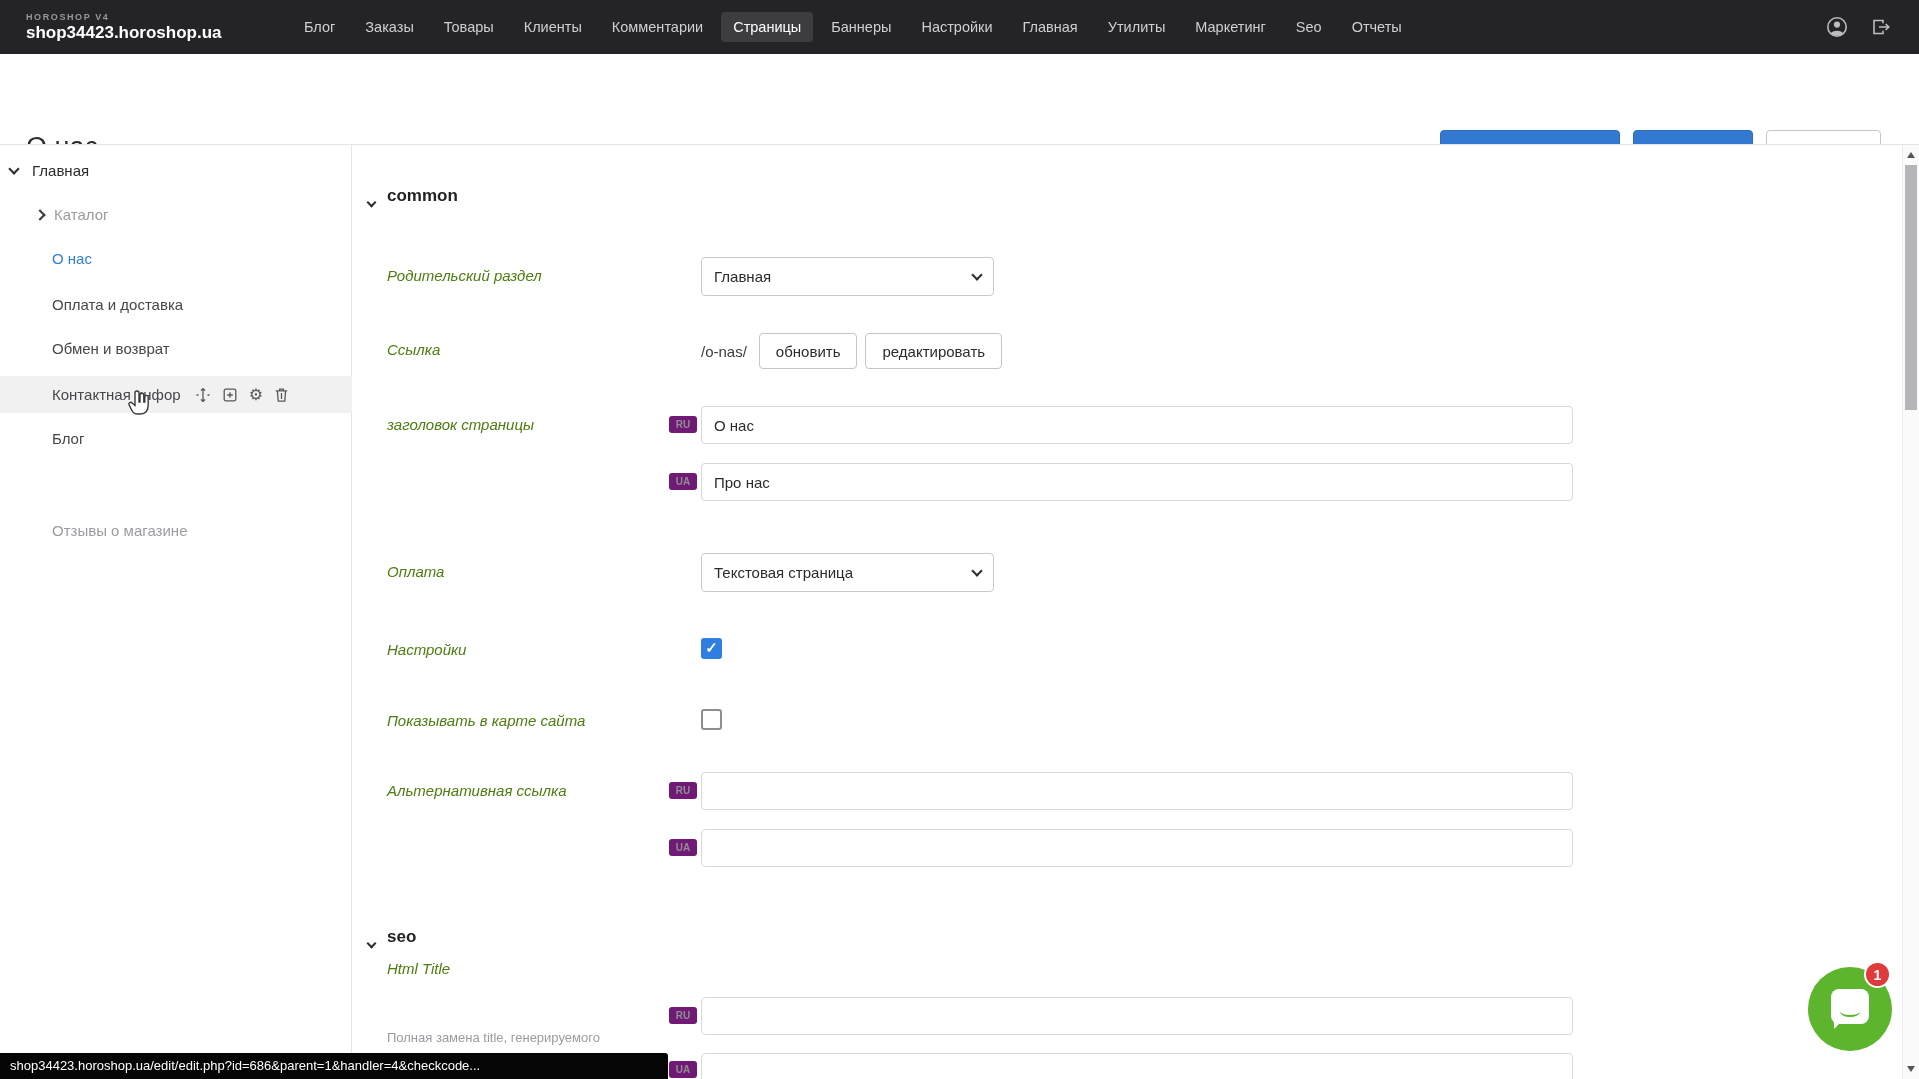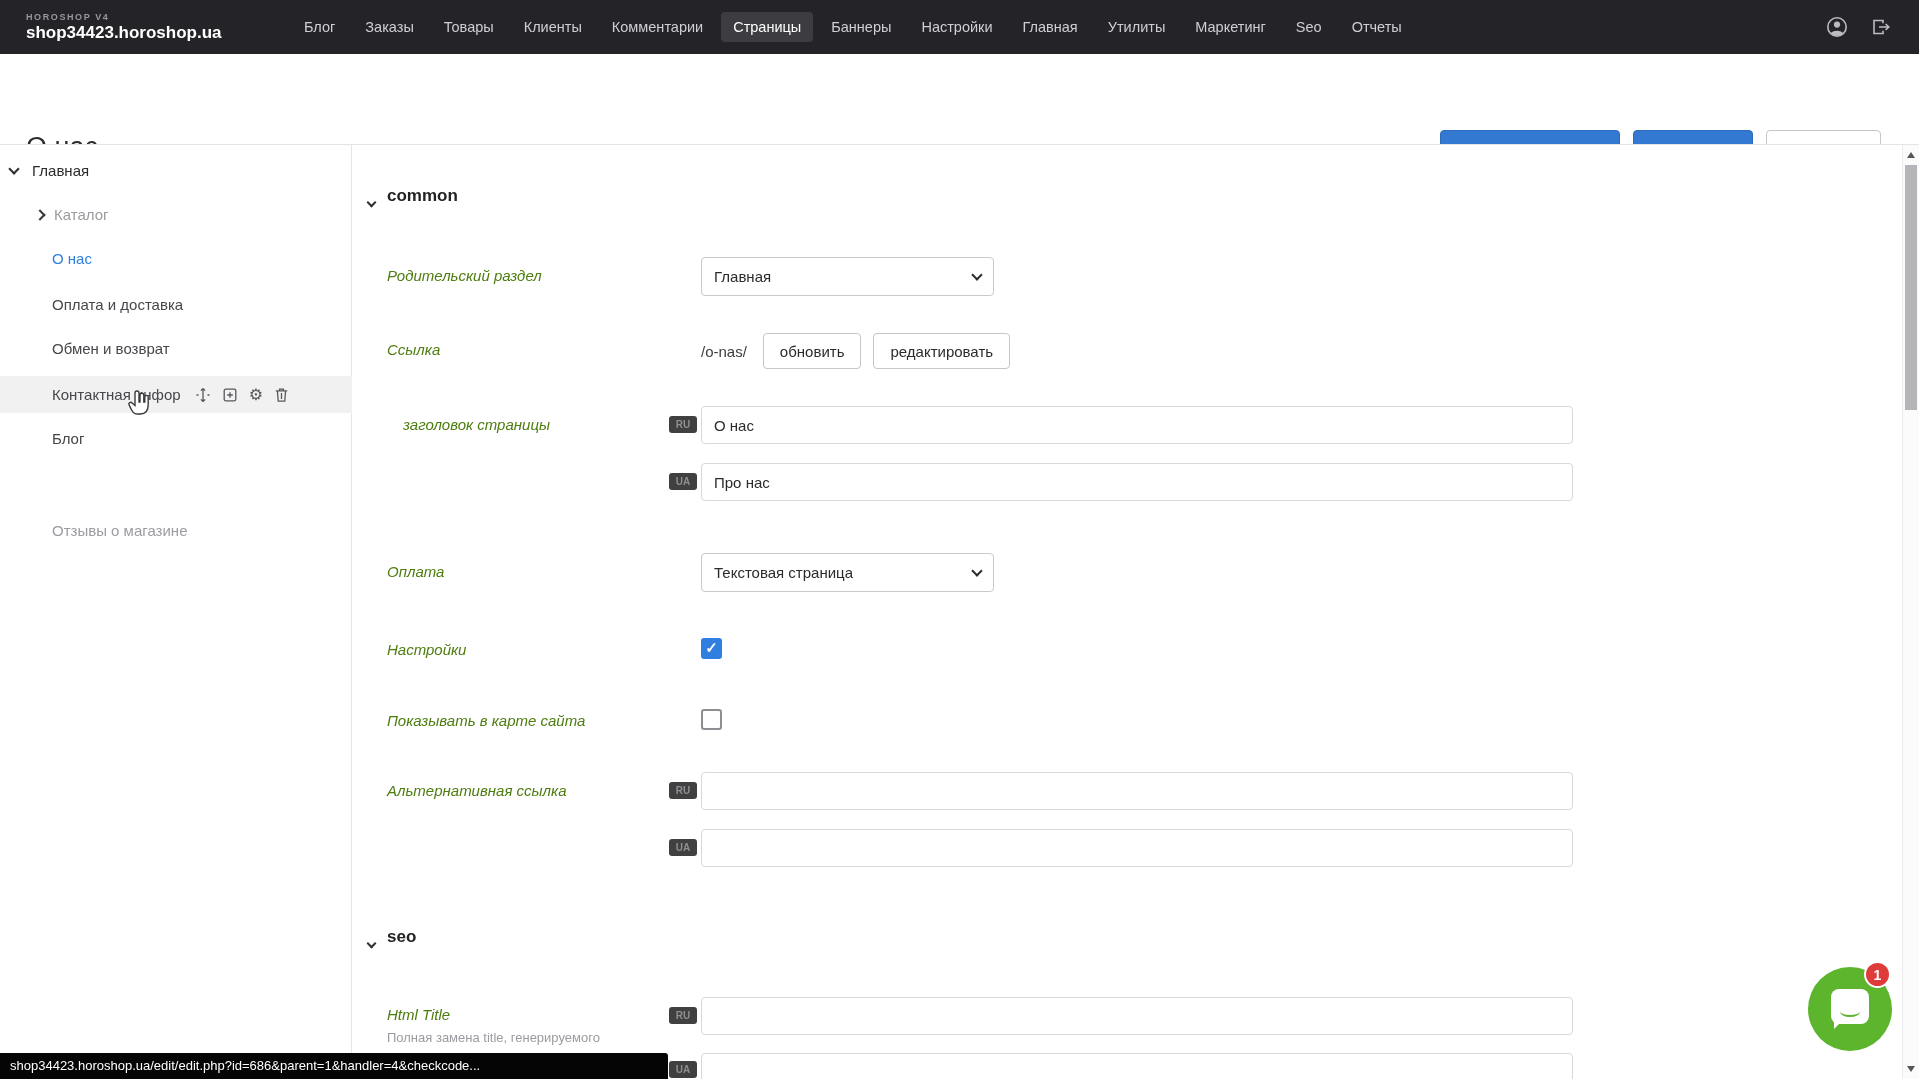--- a/index.html
+++ b/index.html
@@ -48,21 +48,21 @@
   .gear-glyph { font-size:16px; line-height:16px; color:#58585c; }
 
   
   .main { position:absolute; top:145px; left:353px; right:17px; bottom:0; overflow:hidden; background:#fff; }
   .abs { position:absolute; }
   .sec-head { display:flex; align-items:flex-end; font-size:17px; font-weight:bold; color:#222; cursor:pointer; }
   .sec-head .chev { width:7px; height:7px; margin:-3px 12px 0 0; }
   .f-label { position:absolute; left:34px; font-size:15px; color:#4d7c0f;font-style:italic; }
   .f-hint { position:absolute; left:34px; font-size:13px; color:#9b9ba1; }
   .lang-tag { position:absolute; left:316px; width:28px; text-align:center; font-size:10px; font-weight:bold;
-              color:#8e8e93; background:#404040; border-radius:3px; padding:3px 0; }
+              color:#8e8e93; background:#701a75; border-radius:3px; padding:3px 0; }
   .input { position:absolute; left:348px; width:872px; height:38px; border:1px solid #d8d8db;
            border-radius:4px; font-size:15px; color:#2b2b2e; padding:0 12px;
            font-family:"Liberation Sans", sans-serif; outline:none; }
   .select { position:absolute; left:348px; width:293px; height:39px; border:1px solid #c9c9cd;
             border-radius:4px; display:flex; align-items:center; padding:0 12px; font-size:15px;
             color:#2b2b2e; cursor:pointer; background:#fff; }
   .select .chev { margin-left:auto; margin-top:-3px; }
   .link-row { position:absolute; left:348px; display:flex; align-items:center; gap:12px; }
   .link-path { font-size:15px; color:#3c3c40; margin-right:4px; }
   .btn-small { height:36px; background:#fff; border:1px solid #c6c6ca; border-radius:4px;
@@ -207,27 +207,27 @@
       <span>common</span>
     </div>
 
     <div class="f-label" style="top:122px;">Родительский раздел</div>
     <div class="select" style="top:112px;">
       <span>Главная</span>
       <span class="chev chev-down" style="margin:-3px 0 0 auto;"></span>
     </div>
 
     <div class="f-label" style="top:196px;">Ссылка</div>
-    <div class="link-row" style="top:188px;">
+    <div class="link-row" style="top:188px;gap:8px;">
       <span class="link-path">/o-nas/</span>
       <button class="btn-small">обновить</button>
       <button class="btn-small">редактировать</button>
     </div>
 
-    <div class="f-label" style="top:271px;margin-left:16px;">заголовок страницы</div>
+    <div class="f-label" style="top:271px;">заголовок страницы</div>
     <div class="lang-tag" style="top:271px;">RU</div>
     <input class="input" style="top: 261px;" value="О нас">
     <div class="lang-tag" style="top:328px;">UA</div>
     <input class="input" style="top: 318px;" value="Про нас">
 
     <div class="f-label" style="top:418px;">Оплата</div>
     <div class="select" style="top:408px;">
       <span>Текстовая страница</span>
       <span class="chev chev-down" style="margin:-3px 0 0 auto;"></span>
     </div>
@@ -242,21 +242,21 @@
     <div class="lang-tag" style="top:637px;">RU</div>
     <input class="input" style="top: 627px;" value="">
     <div class="lang-tag" style="top:694px;">UA</div>
     <input class="input" style="top: 684px;" value="">
 
     <div class="abs sec-head" style="left:15px; top:782px;">
       <span class="chev chev-down" style="margin:-3px 12px 0 0;"></span>
       <span>seo</span>
     </div>
 
-    <div class="f-label" style="top:861px;">Html Title</div>
+    <div class="f-label" style="top:815px;">Html Title</div>
     <div class="f-hint" style="top:885px;">Полная замена title, генерируемого</div>
     <div class="lang-tag" style="top:862px;">RU</div>
     <input class="input" style="top: 852px;" value="">
     <div class="lang-tag" style="top:916px;">UA</div>
     <input class="input" style="top: 908px;" value="">
   </div>
 
   <div class="scrollbar">
     <div class="sb-up"></div>
     <div class="sb-thumb"></div>

